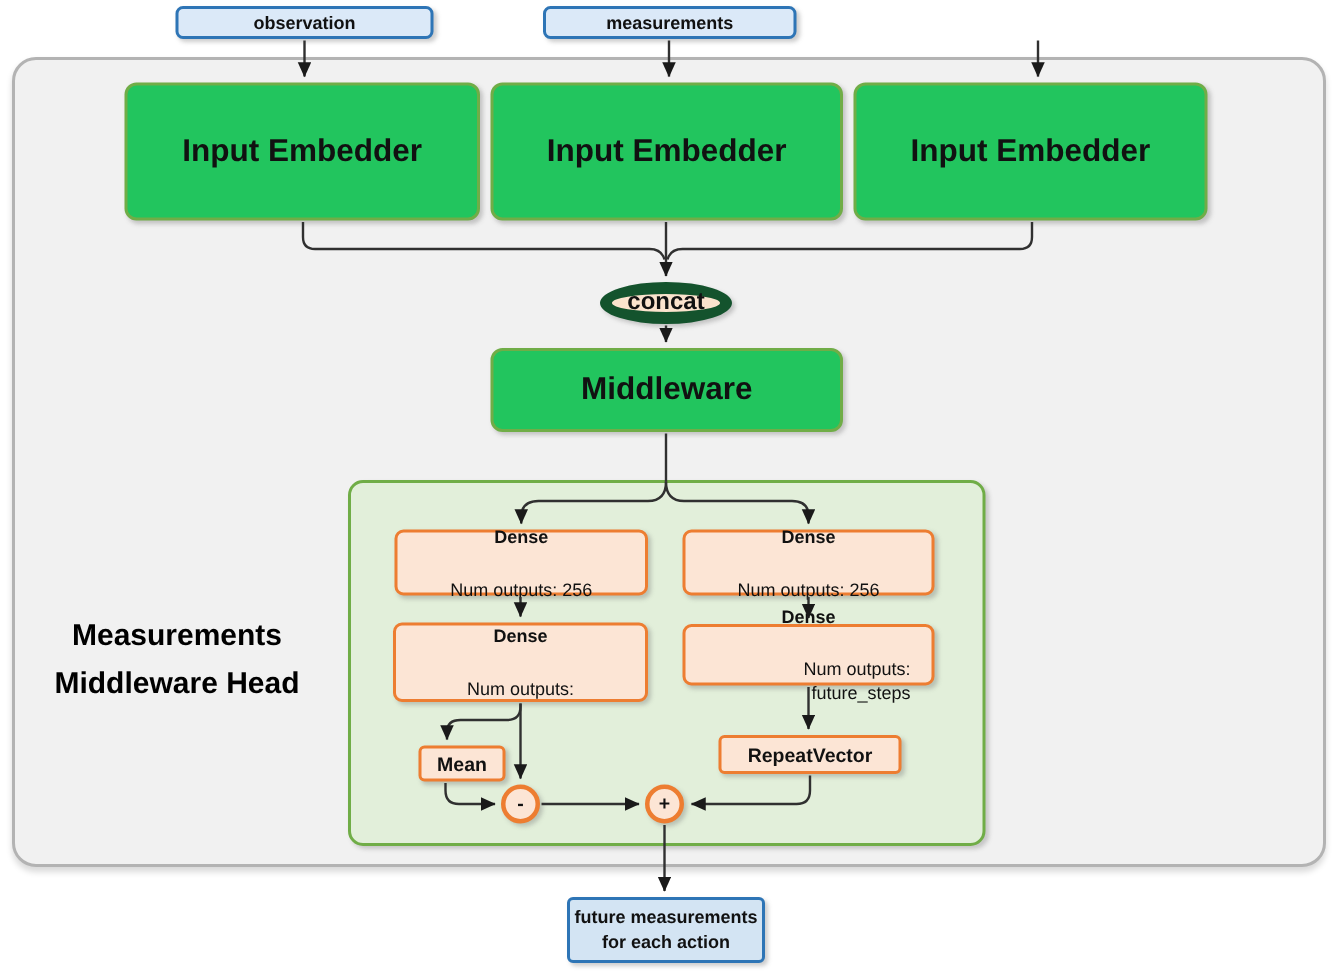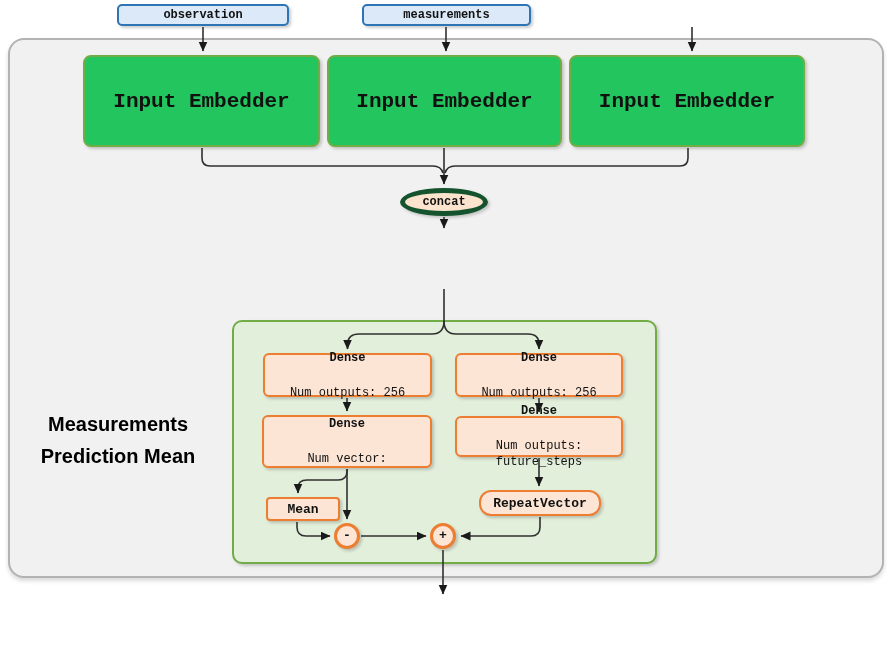--- a/index.html
+++ b/index.html
@@ -18,91 +18,96 @@
     position:absolute;left:232px;top:320px;width:421px;height:240px;
     background:#e2efda;border:2.5px solid #70ad47;border-radius:10px;
     box-shadow:2px 2px 3px rgba(100,100,100,0.3);z-index:2;
   }
   .head-label{
     position:absolute;left:16px;top:408px;width:204px;z-index:2;
     text-align:center;font-weight:bold;font-size:20px;line-height:32px;color:#000;
   }
   
   .node{position:absolute;z-index:3;box-sizing:border-box;display:flex;
-    flex-direction:column;align-items:center;justify-content:center;text-align:center;
-    box-shadow:2px 2px 3px rgba(110,110,110,0.35);font-family:Liberation Mono, monospace;}
+    flex-direction:column;align-items:center;justify-content:center;text-align:right;
+    box-shadow:2px 2px 3px rgba(110,110,110,0.35);}
   
   .io{background:#dbe9f8;border:2.5px solid #2e75b6;border-radius:5px;
     font-weight:bold;font-size:12px;}
   .io-out{background:#d3e4f3;border:2.5px solid #2e75b6;border-radius:4px;
     font-weight:bold;font-size:12px;line-height:17px;}
   
   .green-box{background:#22c55e;border:2.5px solid #70ad47;border-radius:8px;
     font-weight:bold;font-size:21px;}
   
   .orange-box{background:#fce5d5;border:2.5px solid #ed7d31;border-radius:6px;
     font-size:12px;line-height:16px;padding:14px;}
   .orange-box .t{font-weight:bold;display:block;}
   .orange-box .s{display:block;margin-top:19px;}
   .orange-sm{background:#fce5d5;border:2.5px solid #ed7d31;border-radius:4px;
     font-weight:bold;font-size:13px;}
   .op-circle{width:26px;height:26px;border-radius:50%;background:#fce5d5;
     border:3px solid #ed7d31;font-weight:bold;font-size:13px;line-height:20px;}
-  .ellipse{background:#fbe3cd;border:5px solid #14532d;border-radius:50%;
-    font-weight:bold;font-size:12px;}
+  .ellipse{background:#fbe3cd;border:8px solid #14532d;border-radius:50%;
+    font-weight:bold;font-size:16px;}
   
   svg.wires{position:absolute;left:0;top:0;z-index:4;pointer-events:none;}
 </style>
 </head>
 <body>
 
 <div class="canvas">
 
   <div class="outer-container"></div>
 
   <div class="head-container"></div>
   <div class="head-label">
     <span style="display:block">Measurements</span>
-    <span style="display:block">Prediction Mean</span>
+    <span style="display:block">Middleware Head</span>
   </div>
 
   <div class="node io" style="left:117px;top:4px;width:172px;height:22px;">observation</div>
   <div class="node io" style="left:362px;top:4px;width:169px;height:22px;">measurements</div>
 
   <div class="node green-box" style="left:83px;top:55px;width:237px;height:92px;">Input Embedder</div>
   <div class="node green-box" style="left:327px;top:55px;width:235px;height:92px;">Input Embedder</div>
   <div class="node green-box" style="left:569px;top:55px;width:236px;height:92px;">Input Embedder</div>
 
   <div class="node ellipse" style="left:400px;top:188px;width:88px;height:28px;">concat</div>
 
+  <div class="node green-box" style="left:327px;top:232px;width:235px;height:56px;">Middleware</div>
 
   <div class="node orange-box" style="left:263px;top:353px;width:169px;height:44px;">
     <span class="t">Dense</span>
     <span class="s">Num outputs: 256</span>
   </div>
   <div class="node orange-box" style="left:262px;top:415px;width:170px;height:53px;">
     <span class="t">Dense</span>
-    <span class="s">Num vector:</span>
+    <span class="s">Num outputs:</span>
   </div>
 
   <div class="node orange-box" style="left:455px;top:353px;width:168px;height:44px;">
     <span class="t">Dense</span>
     <span class="s">Num outputs: 256</span>
   </div>
   <div class="node orange-box" style="left:455px;top:416px;width:168px;height:41px;">
     <span class="t">Dense</span>
     <span class="s">Num outputs: future_steps</span>
   </div>
 
-  <div class="node orange-sm" style="left:266px;top:497px;width:74px;height:24px;">Mean</div>
-  <div class="node orange-sm" style="left:479px;top:490px;width:122px;height:26px;border-radius:12px;">RepeatVector</div>
+  <div class="node orange-sm" style="left:279px;top:497px;width:58px;height:24px;">Mean</div>
+  <div class="node orange-sm" style="left:479px;top:490px;width:122px;height:26px;">RepeatVector</div>
 
   <div class="node op-circle" style="left:334px;top:523px;">-</div>
   <div class="node op-circle" style="left:430px;top:523px;">+</div>
 
+  <div class="node io-out" style="left:378px;top:598px;width:132px;height:44px;">
+    <span style="display:block">future measurements</span>
+    <span style="display:block">for each action</span>
+  </div>
 
   <svg class="wires" width="890" height="650" viewBox="0 0 890 650">
     <defs>
       <marker id="arr" markerUnits="userSpaceOnUse" markerWidth="11" markerHeight="10" refX="9.5" refY="4.5" orient="auto">
         <path d="M0,0 L10,4.5 L0,9 Z" fill="#1a1a1a"></path>
       </marker>
     </defs>
     <g stroke="#303030" stroke-width="1.6" fill="none">
 
       <path d="M203,27 L203,51" marker-end="url(#arr)"></path>

